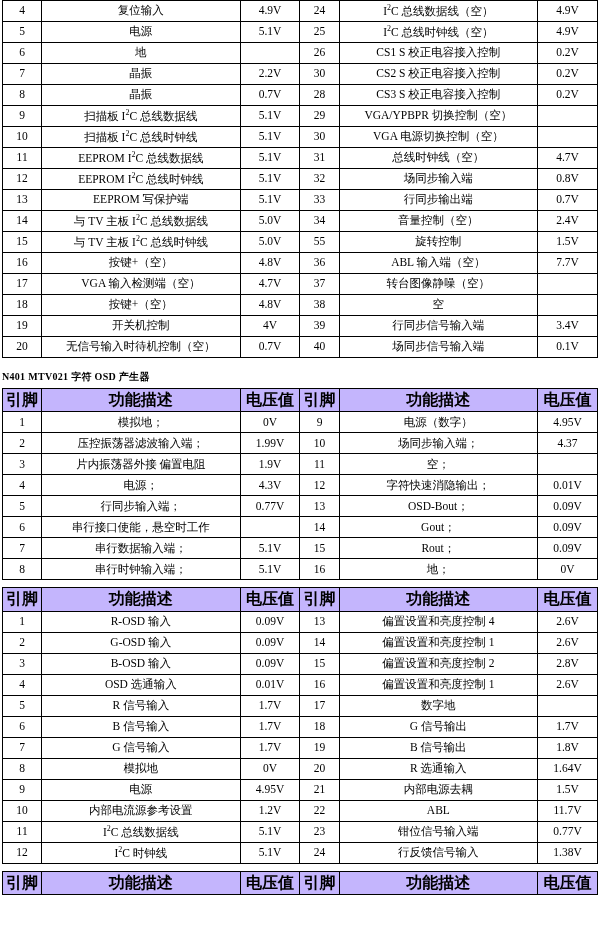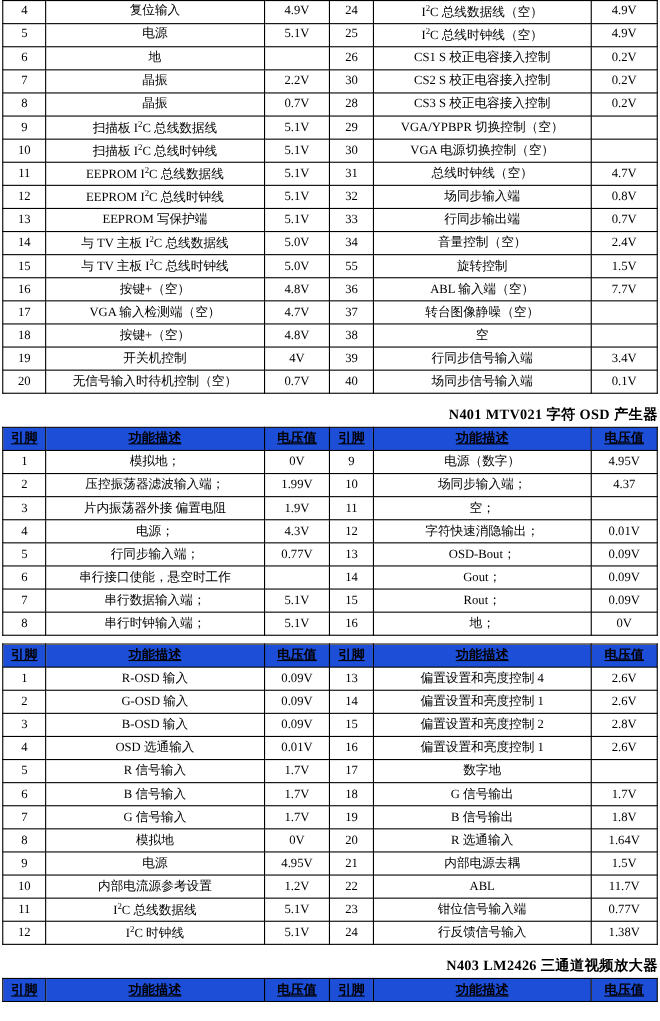--- a/index.html
+++ b/index.html
@@ -21,29 +21,29 @@
     border:1px solid #000;
     font-size:11.5px;
     line-height:1.15;
     padding:2px 2px;
     text-align:center;
     vertical-align:middle;
     height:16px;
     overflow:hidden;
     white-space:nowrap;
   }
-  .hdr td{font-weight:bold;font-size:12px;background:#1d4ed8;text-decoration:underline;}
+  .hdr td{font-weight:bold;font-size:16px;background:#c4b5fd;}
   .c-pin{width:34px;}
   .c-desc{width:172px;}
   .c-volt{width:52px;}
   .title-row td{
     border:none;
     font-weight:bold;
-    font-size:13px;
-    text-align:right;
+    font-size:10px;
+    text-align:left;
     padding:4px 0 3px 0;
     letter-spacing:0.3px;
     font-family:Liberation Serif, serif;
   }
   .blk{margin-bottom:0px;}
   .spacer{height:7px;}
   .sup{font-size:8px;vertical-align:super;}
   .tbl-wrap{width:600px;}
 </style>
 </head>
@@ -416,27 +416,20 @@
             <td>1.38V</td>
           </tr>
         </tbody>
     </table>
   </div>
 
   <div class="spacer"></div>
 
   <div class="tbl-wrap blk">
     <table>
-      <tbody>
-          <tr class="title-row">
-        <td colspan="6">N403 LM2426 三通道视频放大器</td>
-      </tr>
-    </tbody>
-      </table>
-    <table>
       <colgroup>
         <col class="c-pin">
           <col class="c-desc">
           <col class="c-volt">
         <col class="c-pin">
           <col class="c-desc">
           <col class="c-volt">
       </colgroup>
       <tbody>
           <tr class="hdr">

